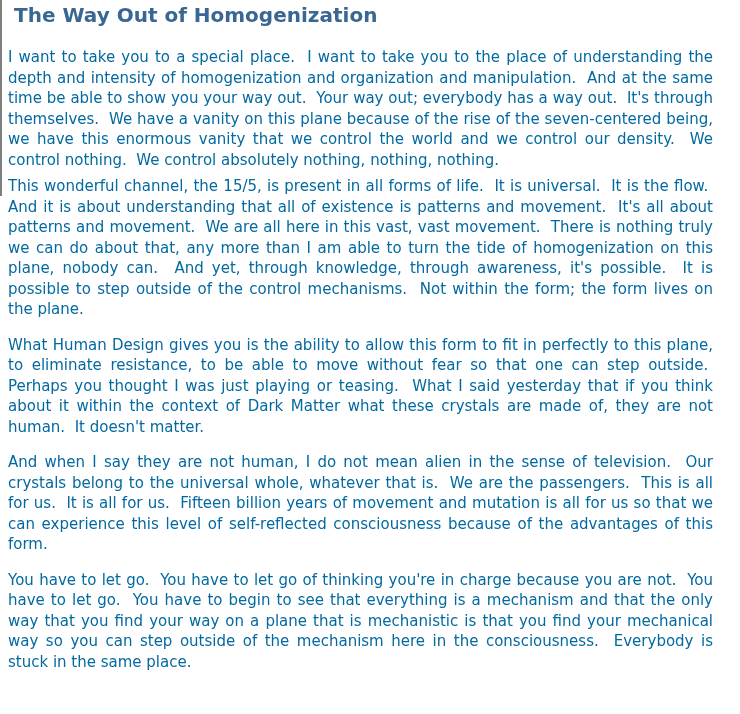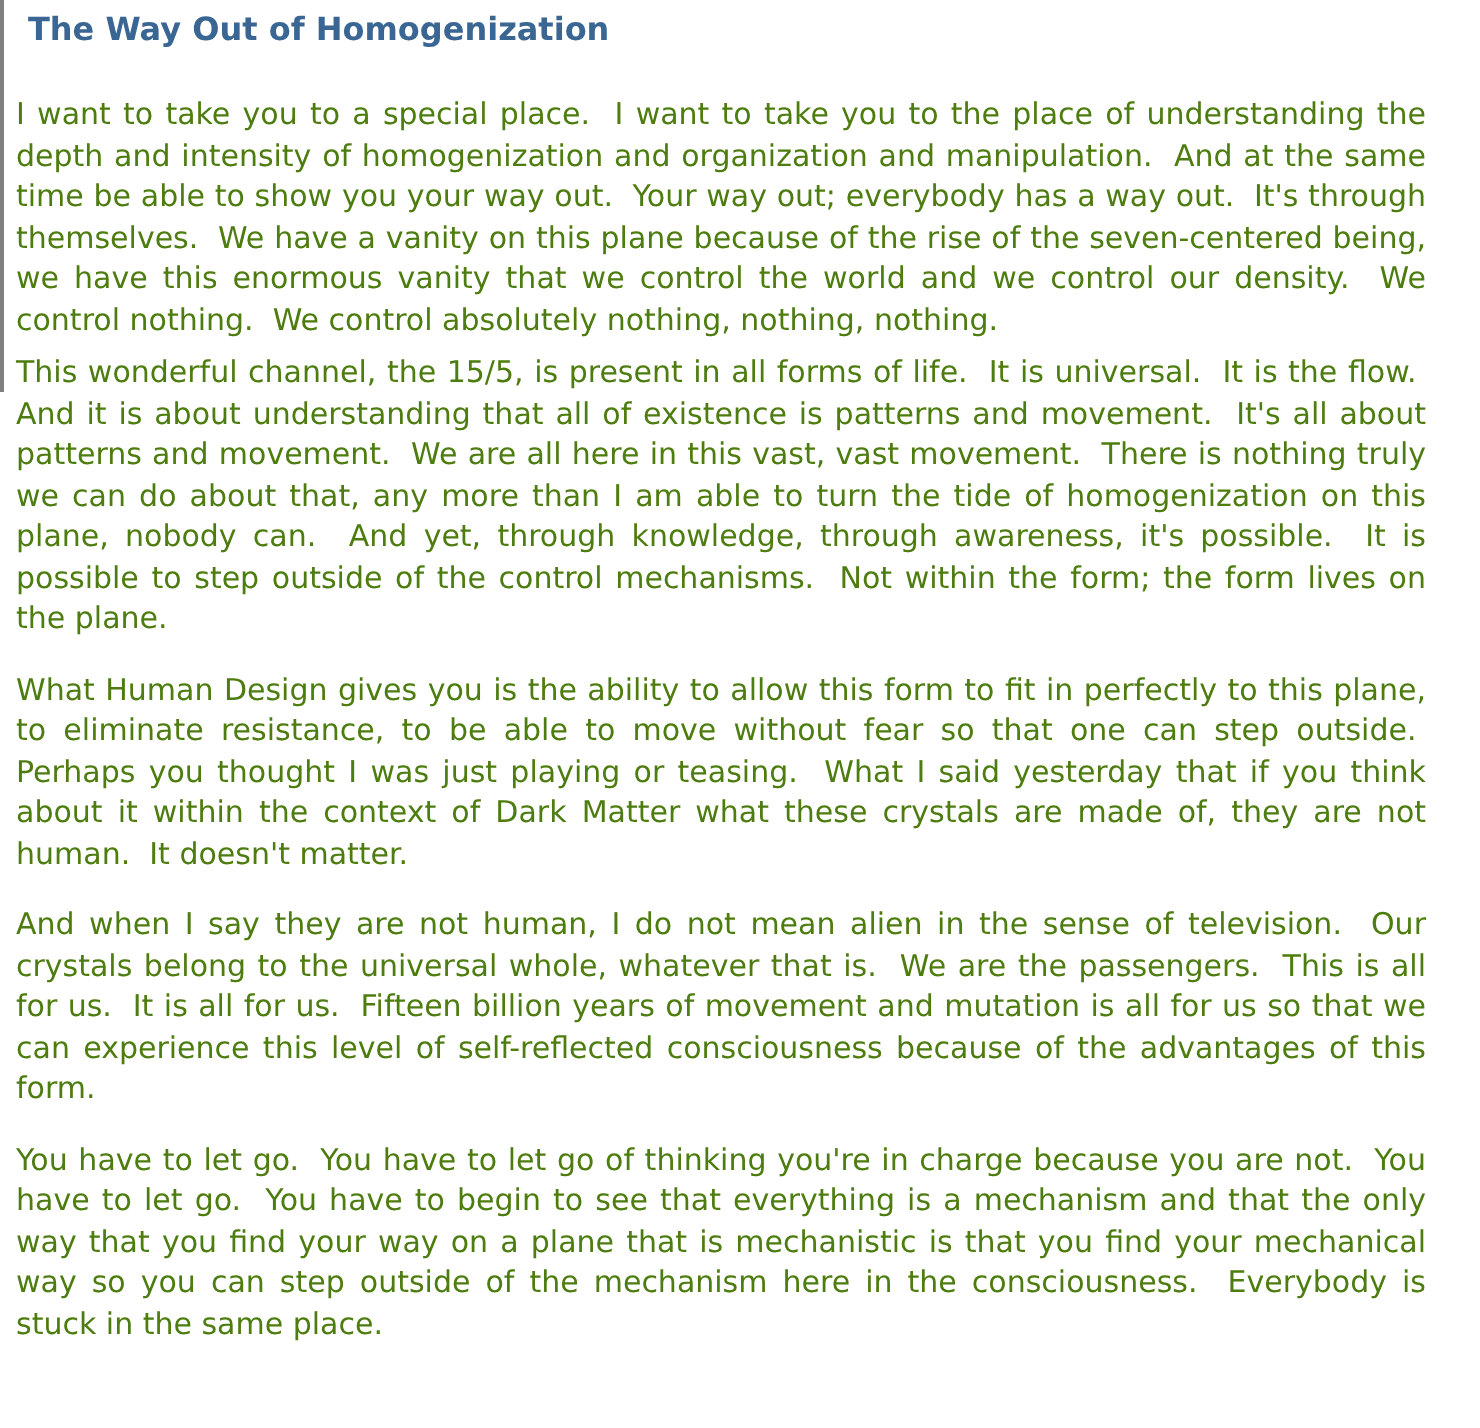--- a/index.html
+++ b/index.html
@@ -19,33 +19,33 @@
   .left-rule {
     position: absolute;
     left: 0;
     top: 0;
     width: 2px;
     height: 196px;
     background: #7f7f7f;
   }
   .title {
     margin: 4px 12px 21px 14px;
-    font-size: 16px;
+    font-size: 20px;
     line-height: 22px;
     font-weight: bold;
     color: #3A6693;
   }
   .body-text {
     padding: 0 11px 0 8px;
   }
   .body-text p {
     margin: 0 16px 15px 0;
     font-size: 15px;
     line-height: 20.5px;
-    color: #4d7c0f;
+    color: #0369a1;
     text-align: justify;
   }
   .body-text p:first-child {
     margin-bottom: 6px;
   }
 </style>
 </head>
 <body>
 
 <div class="page">

